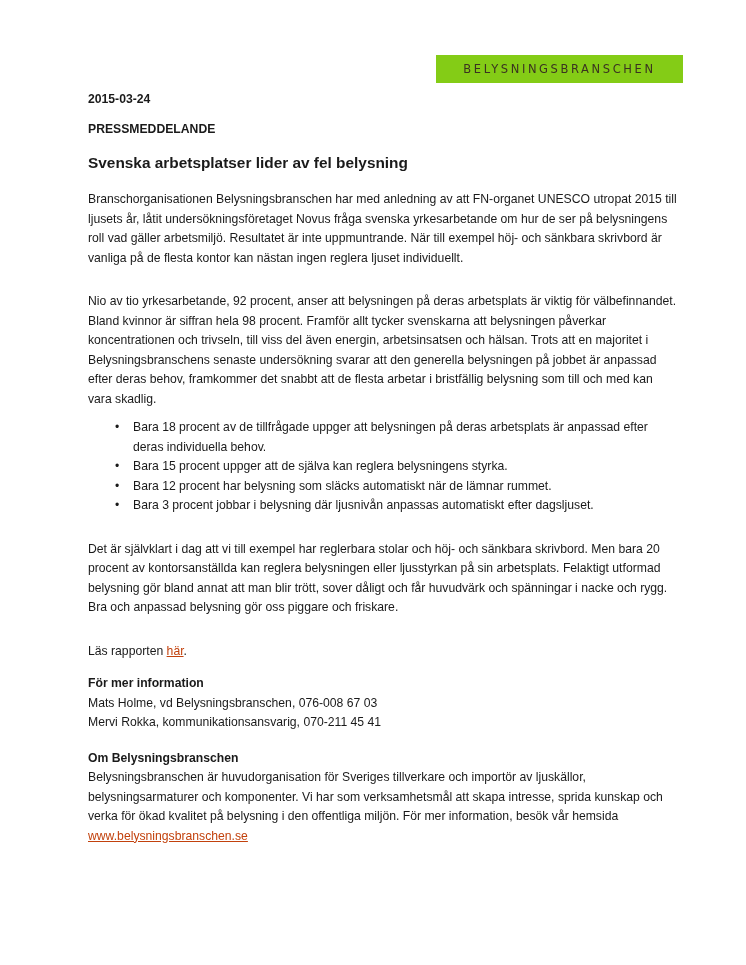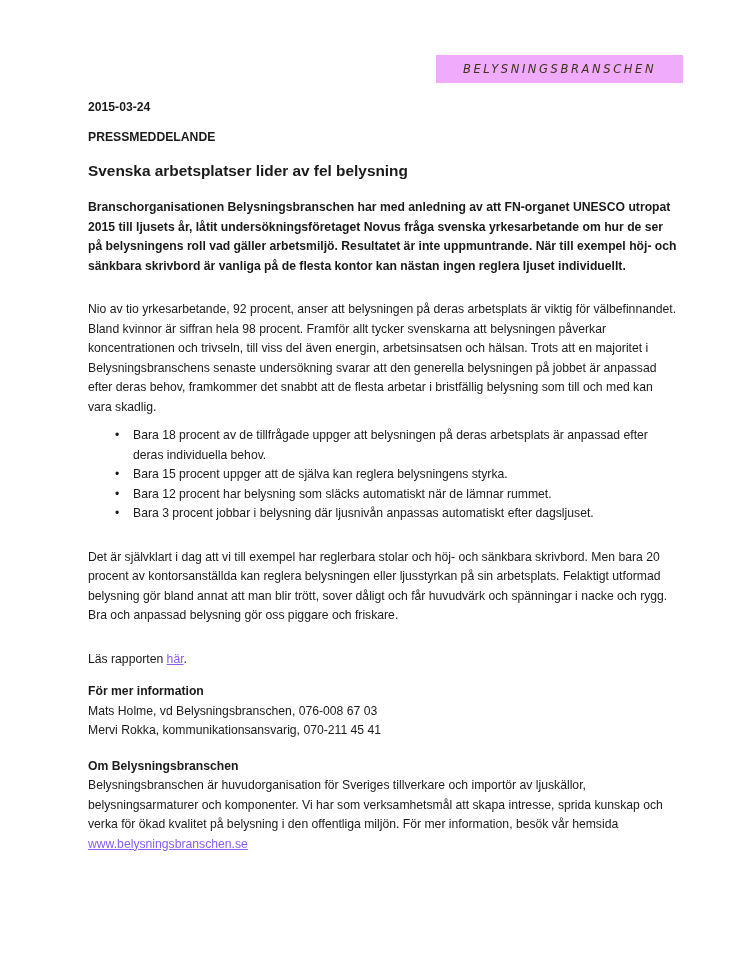--- a/index.html
+++ b/index.html
@@ -1,32 +1,32 @@
 <!DOCTYPE html>
 <html><head>
 <meta charset="utf-8">
 <style>
   html, body { margin: 0; padding: 0; background: #ffffff; }
   body { width: 746px; height: 965px; position: relative; overflow: hidden;
          font-family: "Liberation Sans", sans-serif; color: #1a1a1a; }
   .logo { position: absolute; left: 436px; top: 55px; width: 247px; height: 28px;
-          background: #f0abfc; display: flex; align-items: center; justify-content: center; font-style: italic; }
+          background: #84cc16; display: flex; align-items: center; justify-content: center; }
   .logo span { font-family: "DejaVu Sans", sans-serif; font-size: 11.5px; letter-spacing: 2.6px;
                color: #3b3320; }
-  .page { position: absolute; left: 88px; top: 98px; width: 590px; font-size: 12.2px; line-height: 19.5px; }
+  .page { position: absolute; left: 88px; top: 90px; width: 590px; font-size: 12.2px; line-height: 19.5px; }
   .date { font-weight: bold; margin: 0; }
   .kind { font-weight: bold; margin: 10px 0 0 0; }
   .title { font-weight: bold; font-size: 15.4px; margin: 14px 0 0 0; line-height: 20px; }
-  .lead { font-weight: bold; margin: 17px 0 0 0; }
+  .lead { font-weight: normal; margin: 17px 0 0 0; }
   p { margin: 24px 0 0 0; }
   .u { text-decoration: underline; margin-top: 9px; }
   ul { margin: 9px 0 0 0; padding-left: 45px; list-style: none; }
   ul li { position: relative; }
   ul li::before { content: "\2022"; position: absolute; left: -18px; top: 0; }
-  a { color: #8b5cf6; text-decoration: underline; text-align: right; }
+  a { color: #c2410c; text-decoration: underline; text-align: right; }
   .h { font-weight: bold; margin-top: 13px; }
   .block p { margin: 0; }
 </style>
 </head>
 <body>
 
 <div class="logo">
   <span>BELYSNINGSBRANSCHEN</span>
 </div>
 

